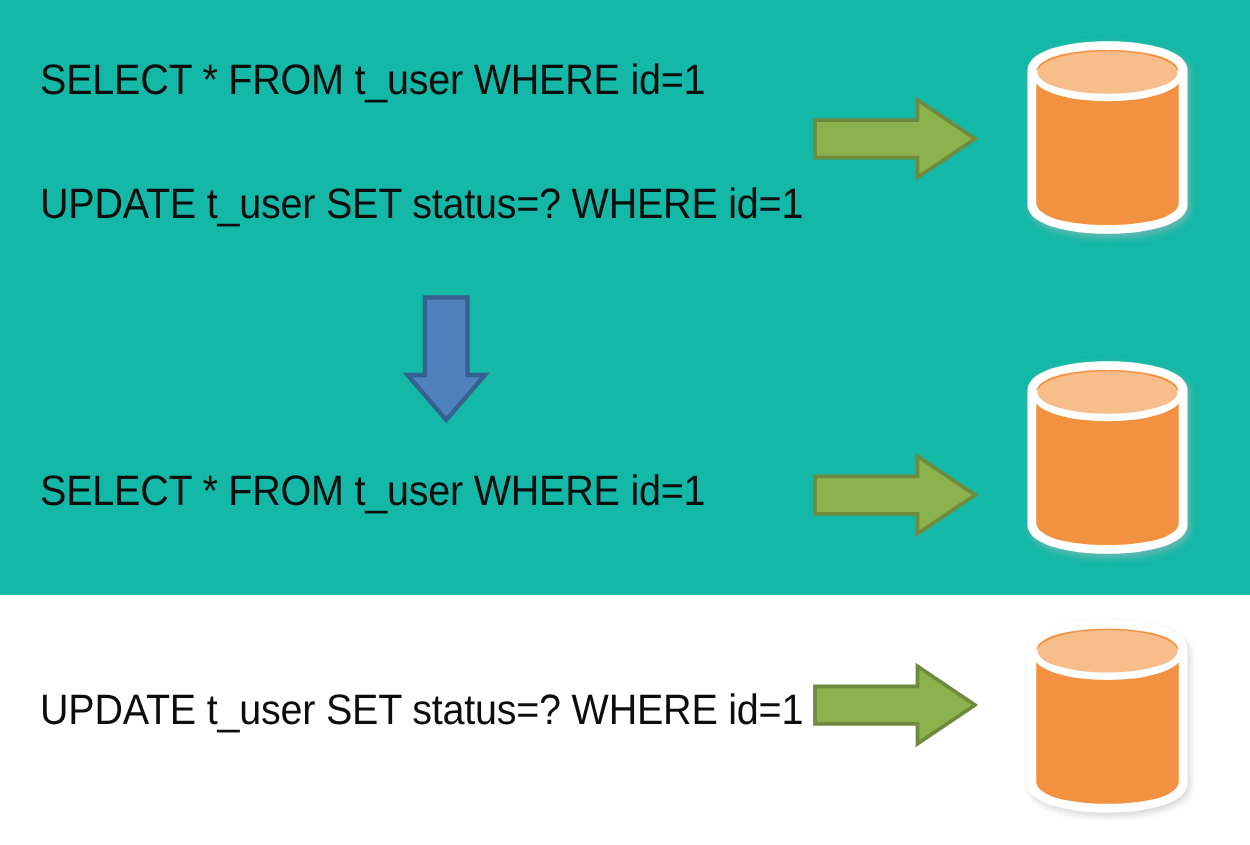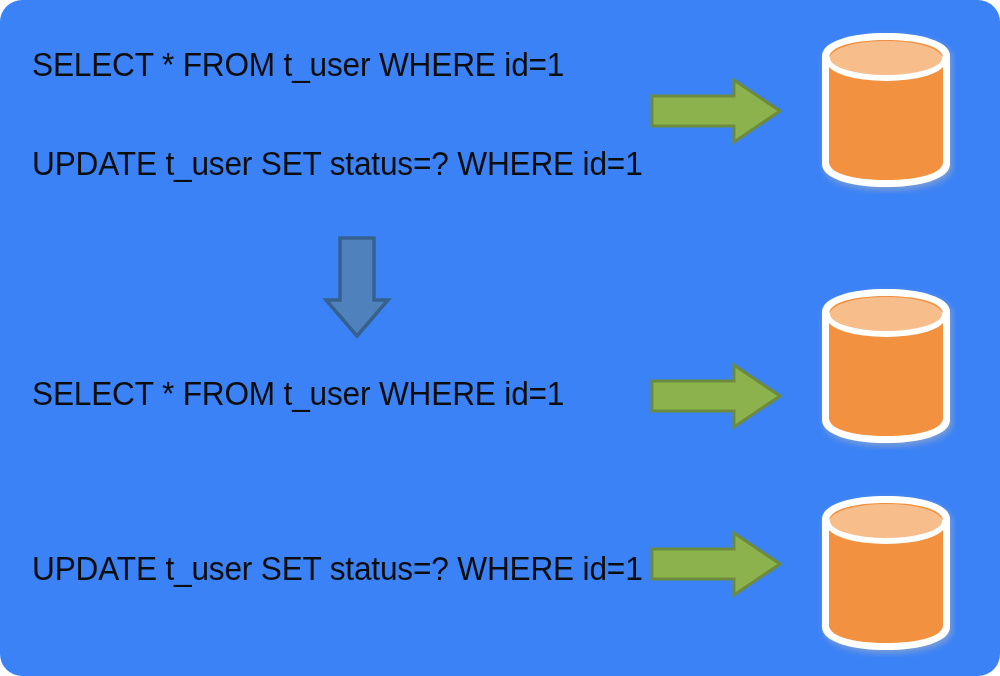--- a/index.html
+++ b/index.html
@@ -10,23 +10,22 @@
   }
   body {
     width: 1000px;
     height: 676px;
     font-family: "Liberation Sans", "DejaVu Sans", sans-serif;
     overflow: hidden;
   }
   #canvas {
     position: relative;
     width: 1000px;
-    height: 676px;
-    background: #3b82f6;
-    border-radius: 22px;
+    height: 476px;
+    background: #14b8a6;
   }
 
   
   .sql-text {
     position: absolute;
     color: #0d0d0d;
     font-family: "Liberation Sans", "DejaVu Sans", sans-serif;
     font-size: 34px;
     line-height: 36px;
     font-weight: 400;

